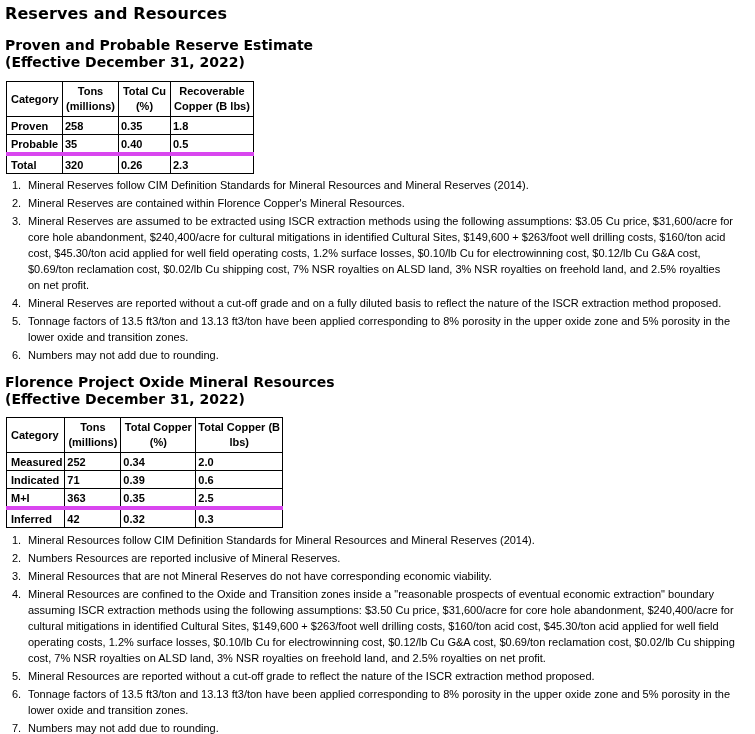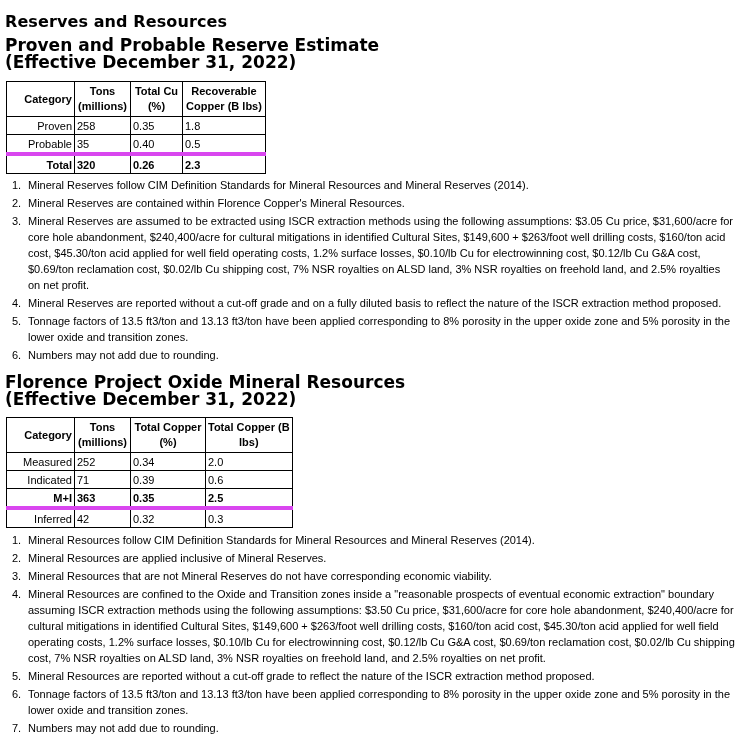--- a/index.html
+++ b/index.html
@@ -2,39 +2,39 @@
 <html><head>
 <meta charset="utf-8">
 <style>
   html, body { margin: 0; padding: 0; background: #ffffff; }
   body {
     width: 755px; height: 734px; overflow: hidden; position: relative;
     color: #000; font-family: "Liberation Sans", sans-serif;
   }
   .page { position: absolute; left: 0; top: 0; width: 755px; }
   h1.main-title {
-    position: absolute; left: 5px; top: 12px; margin: 0;
+    position: absolute; left: 5px; top: 4px; margin: 0;
     font-family: "DejaVu Sans", sans-serif; font-weight: bold; font-size: 16px;
     letter-spacing: 0.1px;
   }
   h2.sec-title {
     position: absolute; left: 5px; margin: 0;
-    font-family: "DejaVu Sans", sans-serif; font-weight: bold; font-size: 17px;
+    font-family: "DejaVu Sans", sans-serif; font-weight: bold; font-size: 14px;
     line-height: 17px;
   }
   table.data {
     position: absolute; left: 6px; border-collapse: collapse;
     font-family: "Liberation Sans", sans-serif; font-size: 11px;
   }
   table.data th, table.data td {
     border: 1px solid #000; padding: 0 2px; white-space: nowrap;
   }
   table.data th { font-weight: bold; line-height: 15px; height: 34px; }
-  table.data th.cat, table.data td.cat { text-align: right; padding-left: 16px; }
-  table.data td { height: 17px; line-height: 16px; }
+  table.data th.cat, table.data td.cat { text-align: left; padding-left: 4px; }
+  table.data td { height: 17px; line-height: 16px; font-weight: bold; }
   table.data tr.total td { font-weight: bold; }
   table.data tr.sep-top td { border-top: 4px solid #d946ef; }
   ol.notes {
     position: absolute; left: 0; margin: 0; padding: 0; list-style: none;
     font-family: "Liberation Sans", sans-serif; font-size: 11px; width: 735px;
   }
   ol.notes li { position: relative; padding-left: 28px; line-height: 16px; margin-bottom: 2px; }
   ol.notes li .num { position: absolute; left: 12px; top: 0; }
 </style>
 </head>
@@ -126,21 +126,21 @@
         <td class="cat">Inferred</td>
         <td>42</td>
         <td>0.32</td>
         <td>0.3</td>
       </tr>
     </tbody>
   </table>
 
   <ol class="notes" style="top:532px;">
     <li><span class="num">1.</span><span>Mineral Resources follow CIM Definition Standards for Mineral Resources and Mineral Reserves (2014).</span></li>
-    <li><span class="num">2.</span><span>Mineral Resources are applied inclusive of Mineral Reserves.</span></li>
+    <li><span class="num">2.</span><span>Numbers Resources are reported inclusive of Mineral Reserves.</span></li>
     <li><span class="num">3.</span><span>Mineral Resources that are not Mineral Reserves do not have corresponding economic viability.</span></li>
     <li><span class="num">4.</span><span>Mineral Resources are confined to the Oxide and Transition zones inside a "reasonable prospects of eventual economic extraction" boundary assuming ISCR extraction methods using the following assumptions: $3.50 Cu price, $31,600/acre for core hole abandonment, $240,400/acre for cultural mitigations in identified Cultural Sites, $149,600 + $263/foot well drilling costs, $160/ton acid cost, $45.30/ton acid applied for well field operating costs, 1.2% surface losses, $0.10/lb Cu for electrowinning cost, $0.12/lb Cu G&amp;A cost, $0.69/ton reclamation cost, $0.02/lb Cu shipping cost, 7% NSR royalties on ALSD land, 3% NSR royalties on freehold land, and 2.5% royalties on net profit.</span></li>
     <li><span class="num">5.</span><span>Mineral Resources are reported without a cut-off grade to reflect the nature of the ISCR extraction method proposed.</span></li>
     <li><span class="num">6.</span><span>Tonnage factors of 13.5 ft3/ton and 13.13 ft3/ton have been applied corresponding to 8% porosity in the upper oxide zone and 5% porosity in the lower oxide and transition zones.</span></li>
     <li><span class="num">7.</span><span>Numbers may not add due to rounding.</span></li>
   </ol>
 
 </div>
 
 </body></html>

